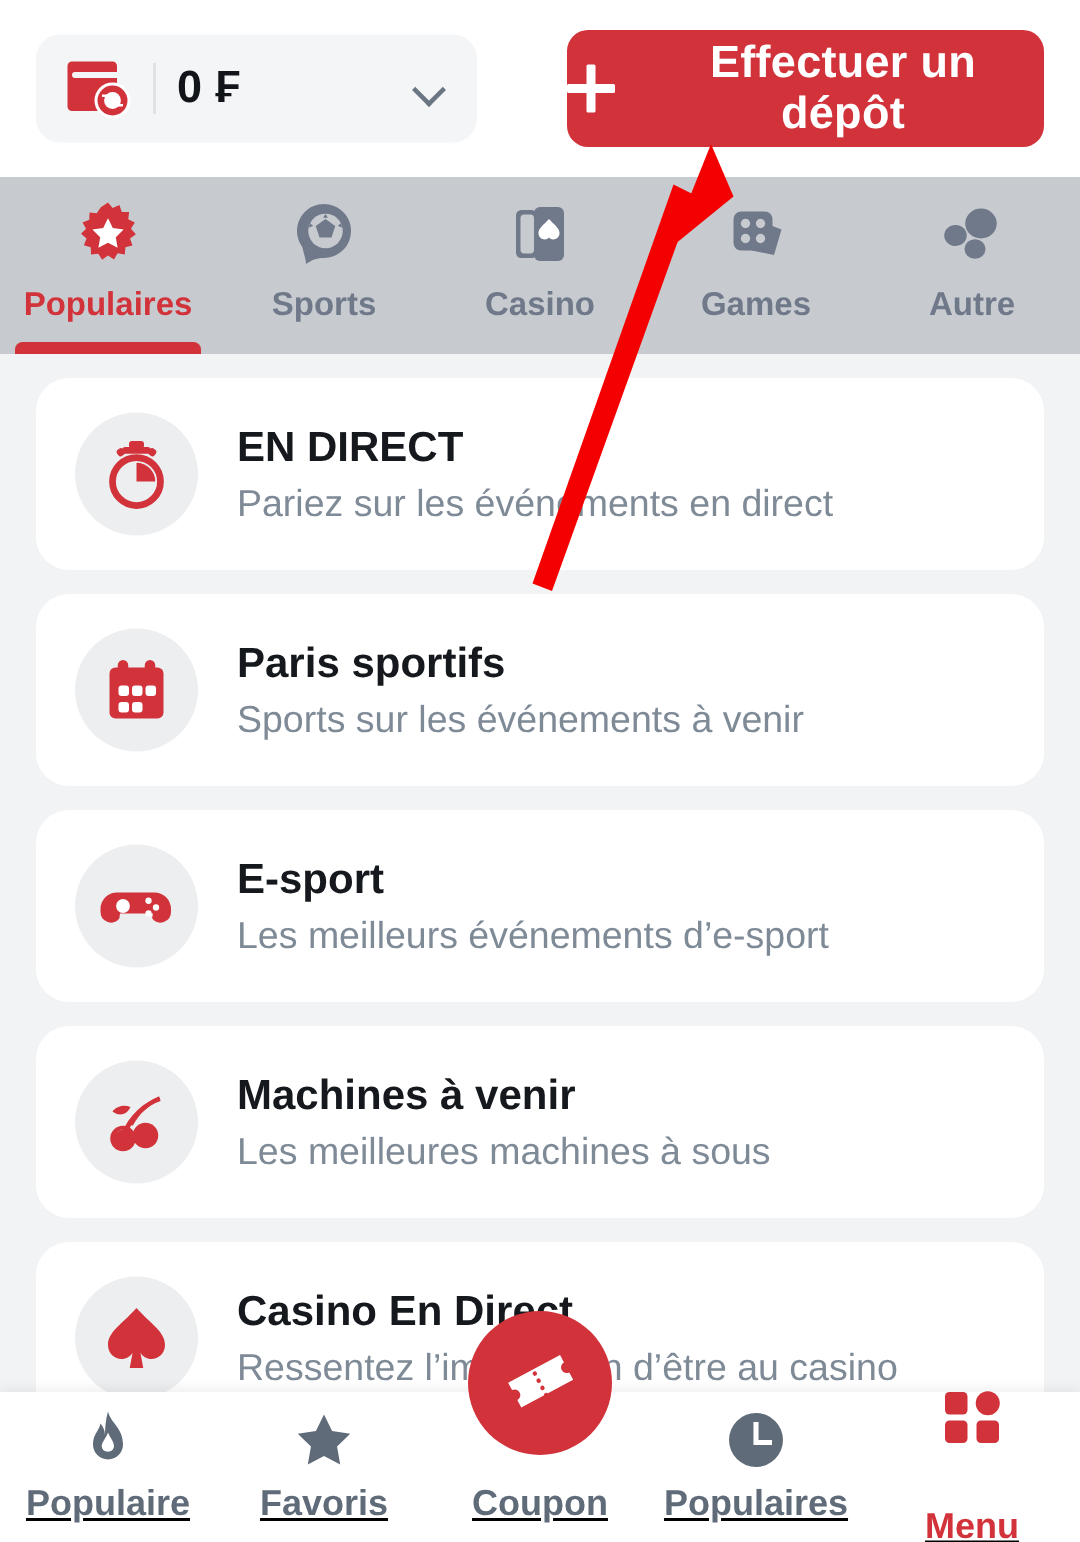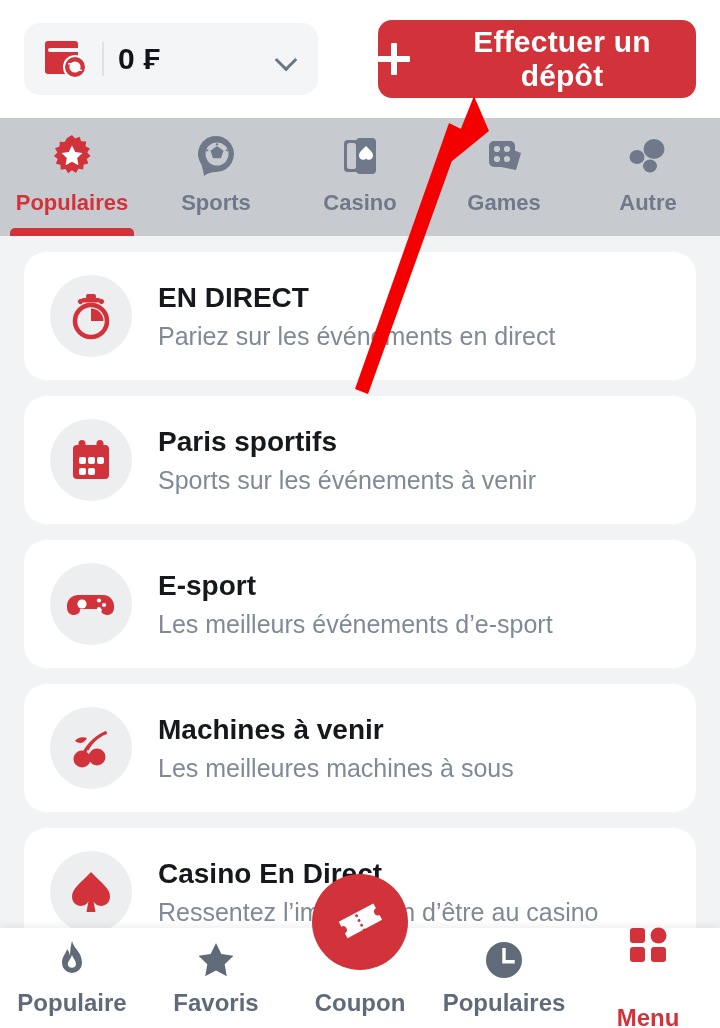--- a/index.html
+++ b/index.html
@@ -80,20 +80,21 @@
   .card-icon { width: 50px; height: 50px; }
   .card-text { display: flex; flex-direction: column; gap: 8px; min-width: 0; }
   .card-title { font-size: 28px; font-weight: 700; color: #15181c; white-space: nowrap; }
   .card-sub { font-size: 25px; color: #7f8a97; white-space: nowrap; }
 
   
   .bottomnav {
     position: absolute; bottom: 0; left: 0; width: 720px; height: 100px;
     background: #fff; display: flex; align-items: flex-start;
     box-shadow: 0 -2px 8px rgba(0,0,0,.07);
+    text-decoration: underline;
   }
   .nav-item {
     flex: 1 1 0; height: 100px; display: flex; flex-direction: column;
     align-items: center; justify-content: center; gap: 8px; cursor: pointer;
   }
   .nav-icon { width: 42px; height: 42px; position: relative; }
   .nav-label { font-size: 24px; font-weight: 700; color: #5f6b78; }
   .nav-item.active .nav-label { color: #d2333a; margin-top: 30px; }
   .nav-item.fab-slot .nav-icon { visibility: hidden; }
 

